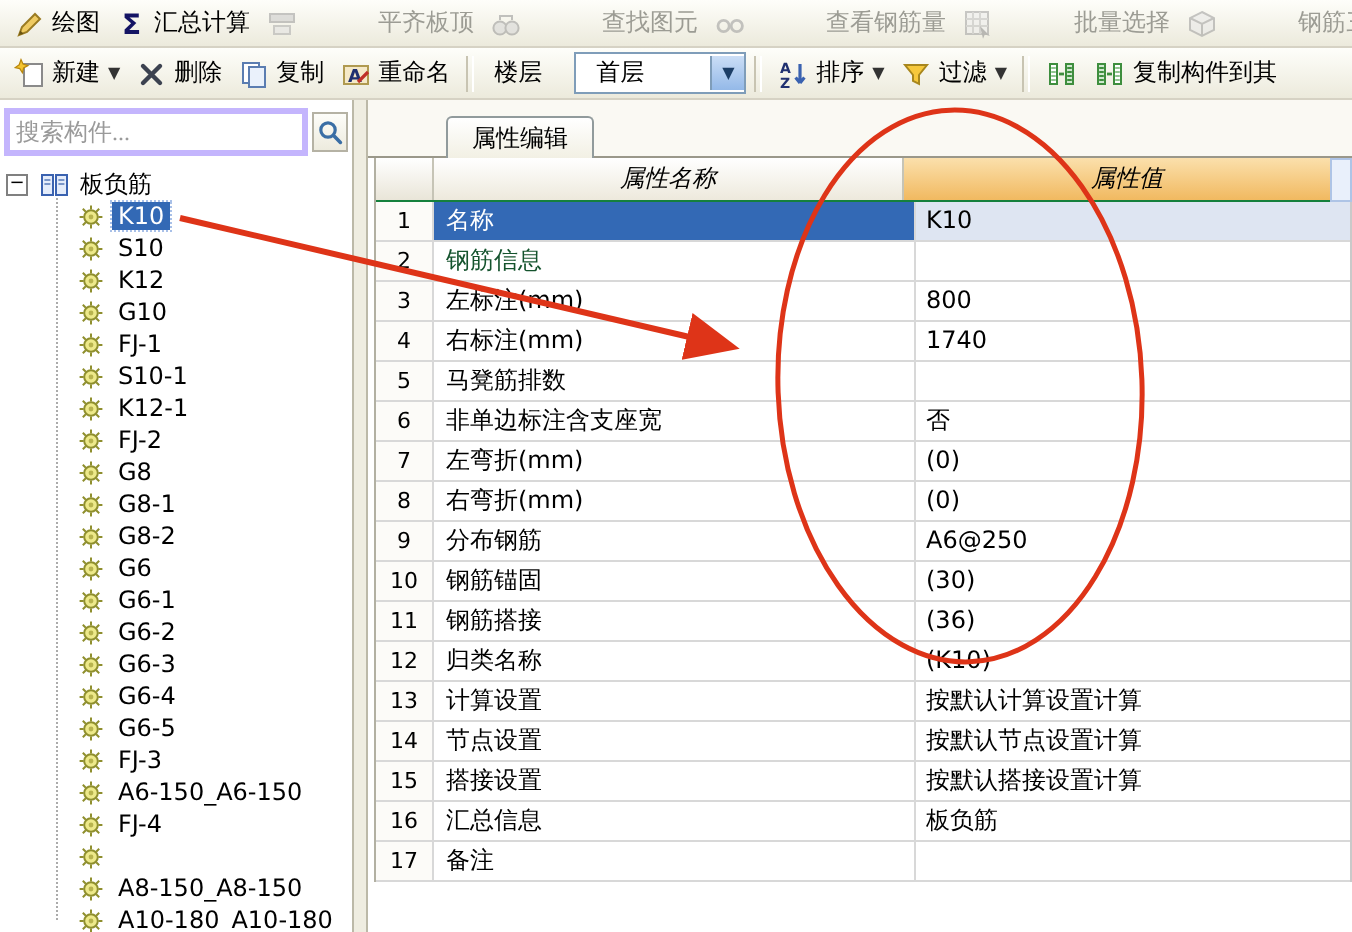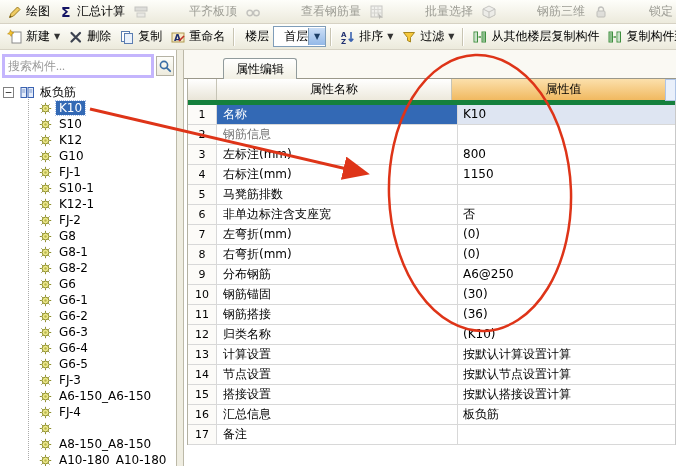--- a/index.html
+++ b/index.html
@@ -12,21 +12,21 @@
   .tb-row1{height:23px;}
   .tb-row2{height:25px;}
   .tb-btn{display:inline-flex;align-items:center;gap:3px;padding:1px 3px;border:1px solid transparent;
     background:transparent;font-size:12px;color:#000;font-family:inherit;cursor:default;text-align:center;}
   .tb-btn.disabled{color:#9C9C94;gap:40px;}
   .tb-btn.disabled .tb-ico{opacity:.55;filter:grayscale(1);}
   .tb-ico{display:inline-flex;width:16px;height:16px;align-items:center;justify-content:center;}
   .tb-caret{font-size:8px;color:#333;margin-left:1px;}
   .tb-sep{width:2px;height:18px;border-left:1px solid #C8C4B2;border-right:1px solid #FFF;margin:0 4px;}
   .tb-sep.dotted{border-left:1px dotted #9A9A90;border-right:none;margin:0 6px;}
-  .tb-label{padding:0 4px 0 6px;}
+  .tb-label{padding:0 16px 0 6px;}
   .combo{display:inline-flex;align-items:center;width:84px;height:19px;background:#fff;
     border:1px solid #7F9DB9;}
   .combo-text{flex:1;padding-left:10px;}
   .combo-btn{width:16px;height:17px;background:linear-gradient(#CBDEF6,#94B9E8);border-left:1px solid #7F9DB9;
     display:flex;align-items:center;justify-content:center;color:#1C3E66;font-size:8px;}
   .toggle-2d{display:inline-flex;align-items:center;gap:3px;margin-left:2px;padding:1px 6px 1px 3px;
     border:1px solid #9C9A8C;background:linear-gradient(#FBFAF6,#EDEBDD);font-size:12px;font-family:inherit;}
 
   
   .main{display:flex;height:416px;}
@@ -51,32 +51,32 @@
   .tree-root .label{padding:0 2px;margin-left:3px;}
   .tree-item{display:flex;align-items:center;height:16px;padding-left:37px;position:relative;z-index:1;}
   .tree-item .label{padding:0 3px;margin-left:3px;}
   .tree-item.selected .label{background:#3369B5;color:#fff;outline:1px dotted #A8C0E8;}
 
   
   .tabbar{height:28px;background:#FAF9F3;display:flex;align-items:flex-end;border-bottom:1px solid #9A988A;padding-left:35px;}
   .tab{height:20px;line-height:20px;margin-left:4px;padding:0 12px;background:linear-gradient(#FFFFFF,#F2F0E4);
     border:1px solid #919B9C;border-bottom:none;border-radius:3px 3px 0 0;position:relative;top:1px;}
   .grid{margin-left:3px;border-left:1px solid #B2B0A2;border-right:1px solid #C9C9C9;}
-  .grid-header{display:flex;height:21px;border-bottom:5px solid #15803d;}
+  .grid-header{display:flex;height:21px;border-bottom:1px solid #15803d;font-style:italic;}
   .h-num{width:28px;background:linear-gradient(#FFFFFF,#E9E5D8);border-right:1px solid #C6C4B6;}
   .h-name{width:234px;background:linear-gradient(#FFFFFF,#EDE9DC);border-right:1px solid #C6C4B6;
     text-align:center;line-height:21px;}
   .h-value{flex:1;background:linear-gradient(#FBE0AC,#F1B960);text-align:center;line-height:21px;}
   .grid-row{display:flex;height:19px;line-height:19px;border-bottom:1px solid #D8D8D8;}
   .c-num{width:28px;text-align:center;background:#FCFBF8;border-right:1px solid #D8D8D8;font-size:11px;}
   .c-name{width:234px;padding-left:6px;border-right:1px solid #D8D8D8;overflow:hidden;}
   .c-value{flex:1;padding-left:5px;overflow:hidden;}
   .grid-row.selected .c-name{background:#3369B5;color:#fff;}
   .grid-row.selected .c-value{background:#DEE5F2;}
-  .c-name.linkblue{color:#737373;}
+  .c-name.linkblue{color:#14532d;}
   .scroll-corner{position:absolute;right:0;top:29px;width:9px;height:20px;background:#E9F0FB;
     border:1px solid #AEC4E6;}
 
   
   .anno-overlay{position:absolute;left:0;top:0;width:676px;height:466px;pointer-events:none;}
 </style>
 </head>
 <body>
 
 <div class="app">
@@ -100,20 +100,30 @@
         <span>汇总计算</span>
       </button>
       <button class="tb-btn disabled">
         <span class="tb-ico">
           <svg width="16" height="16">
             <rect x="2" y="3" width="12" height="4" fill="#C9C9C9" stroke="#9A9A9A"></rect>
             <rect x="4" y="9" width="8" height="4" fill="#E2E2E2" stroke="#ABABAB"></rect>
           </svg>
         </span>
         <span>平齐板顶</span>
+      </button>
+      <button class="tb-btn disabled">
+        <span class="tb-ico">
+          <svg width="16" height="16">
+            <circle cx="5" cy="10" r="3.3" fill="#D6D6D6" stroke="#949494"></circle>
+            <circle cx="11" cy="10" r="3.3" fill="#D6D6D6" stroke="#949494"></circle>
+            <path d="M5 6 L5 4 L11 4 L11 6" fill="none" stroke="#949494"></path>
+          </svg>
+        </span>
+        <span>查找图元</span>
       </button>
       <button class="tb-btn disabled">
         <span class="tb-ico">
           <svg width="16" height="16">
             <circle cx="4.8" cy="9" r="2.8" fill="none" stroke="#9A9A9A" stroke-width="1.4"></circle>
             <circle cx="11.4" cy="9" r="2.8" fill="none" stroke="#9A9A9A" stroke-width="1.4"></circle>
             <path d="M7.6 9 h1.2" stroke="#9A9A9A"></path>
           </svg>
         </span>
         <span>查看钢筋量</span>
@@ -234,21 +244,20 @@
       <button class="tb-btn">
         <span class="tb-ico">
           <svg width="16" height="16">
             <rect x="2" y="3" width="3.5" height="10" fill="#FFF" stroke="#3E8E3E"></rect>
             <path d="M2.6 5h2.3M2.6 7h2.3M2.6 9h2.3M2.6 11h2.3" stroke="#8FC48F"></path>
             <rect x="10" y="3" width="3.5" height="10" fill="#CFE8CF" stroke="#3E8E3E"></rect>
             <path d="M10.6 5h2.3M10.6 7h2.3M10.6 9h2.3M10.6 11h2.3" stroke="#3E8E3E"></path>
             <path d="M6.5 8 h2.5" stroke="#3E8E3E" stroke-width="1.4"></path>
           </svg>
         </span>
-        <span>从其他楼层复制构件</span>
       </button>
       <button class="tb-btn">
         <span class="tb-ico">
           <svg width="16" height="16">
             <rect x="2" y="3" width="3.5" height="10" fill="#CFE8CF" stroke="#3E8E3E"></rect>
             <path d="M2.6 5h2.3M2.6 7h2.3M2.6 9h2.3M2.6 11h2.3" stroke="#3E8E3E"></path>
             <rect x="10" y="3" width="3.5" height="10" fill="#FFF" stroke="#3E8E3E"></rect>
             <path d="M10.6 5h2.3M10.6 7h2.3M10.6 9h2.3M10.6 11h2.3" stroke="#8FC48F"></path>
             <path d="M6.5 8 h2.5" stroke="#3E8E3E" stroke-width="1.4"></path>
           </svg>
@@ -587,21 +596,21 @@
               <div class="c-name linkblue">钢筋信息</div>
             </div>
             <div class="grid-row">
               <div class="c-num">3</div>
               <div class="c-name">左标注(mm)</div>
               <div class="c-value">800</div>
             </div>
             <div class="grid-row">
               <div class="c-num">4</div>
               <div class="c-name">右标注(mm)</div>
-              <div class="c-value">1150</div>
+              <div class="c-value">1740</div>
             </div>
             <div class="grid-row">
               <div class="c-num">5</div>
               <div class="c-name">马凳筋排数</div>
             </div>
             <div class="grid-row">
               <div class="c-num">6</div>
               <div class="c-name">非单边标注含支座宽</div>
               <div class="c-value">否</div>
             </div>

